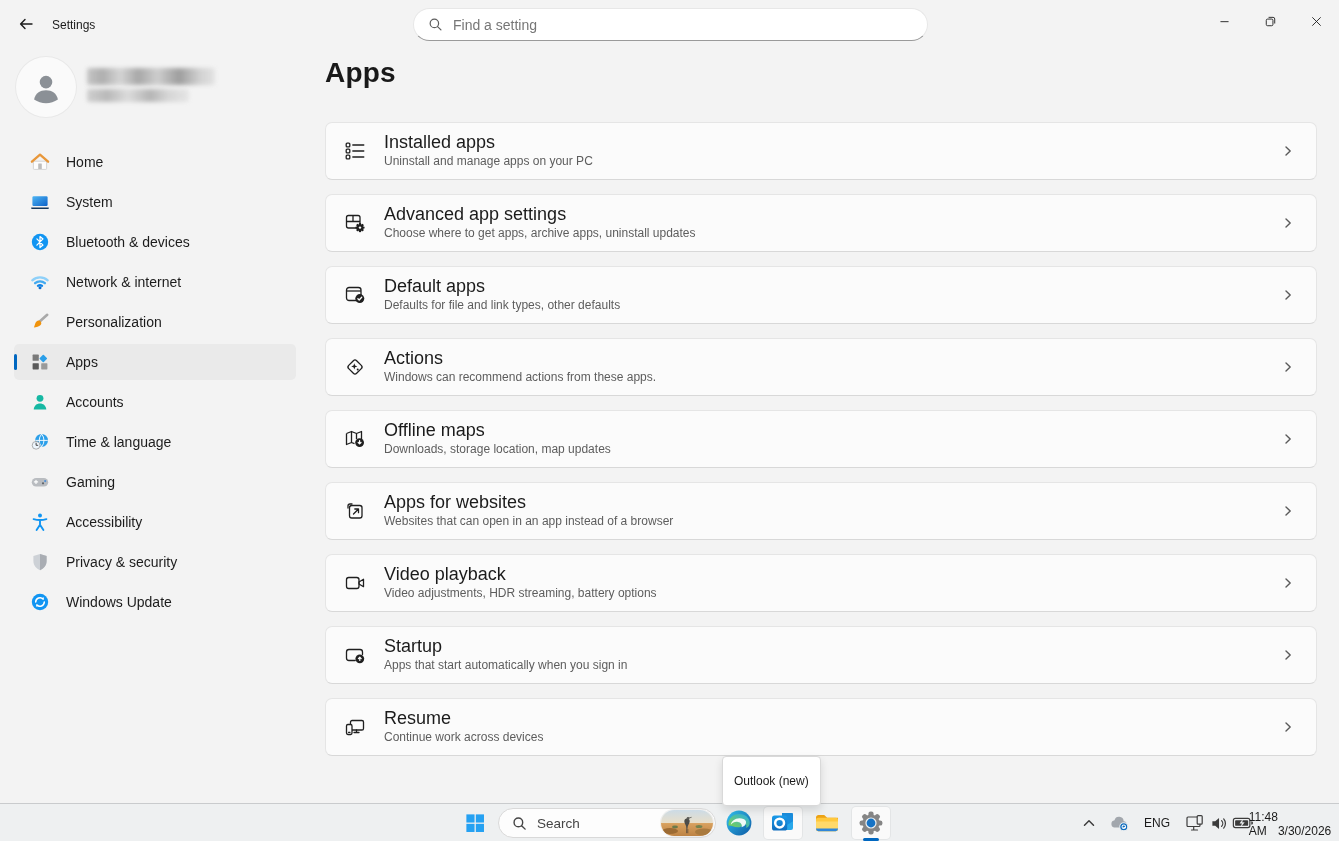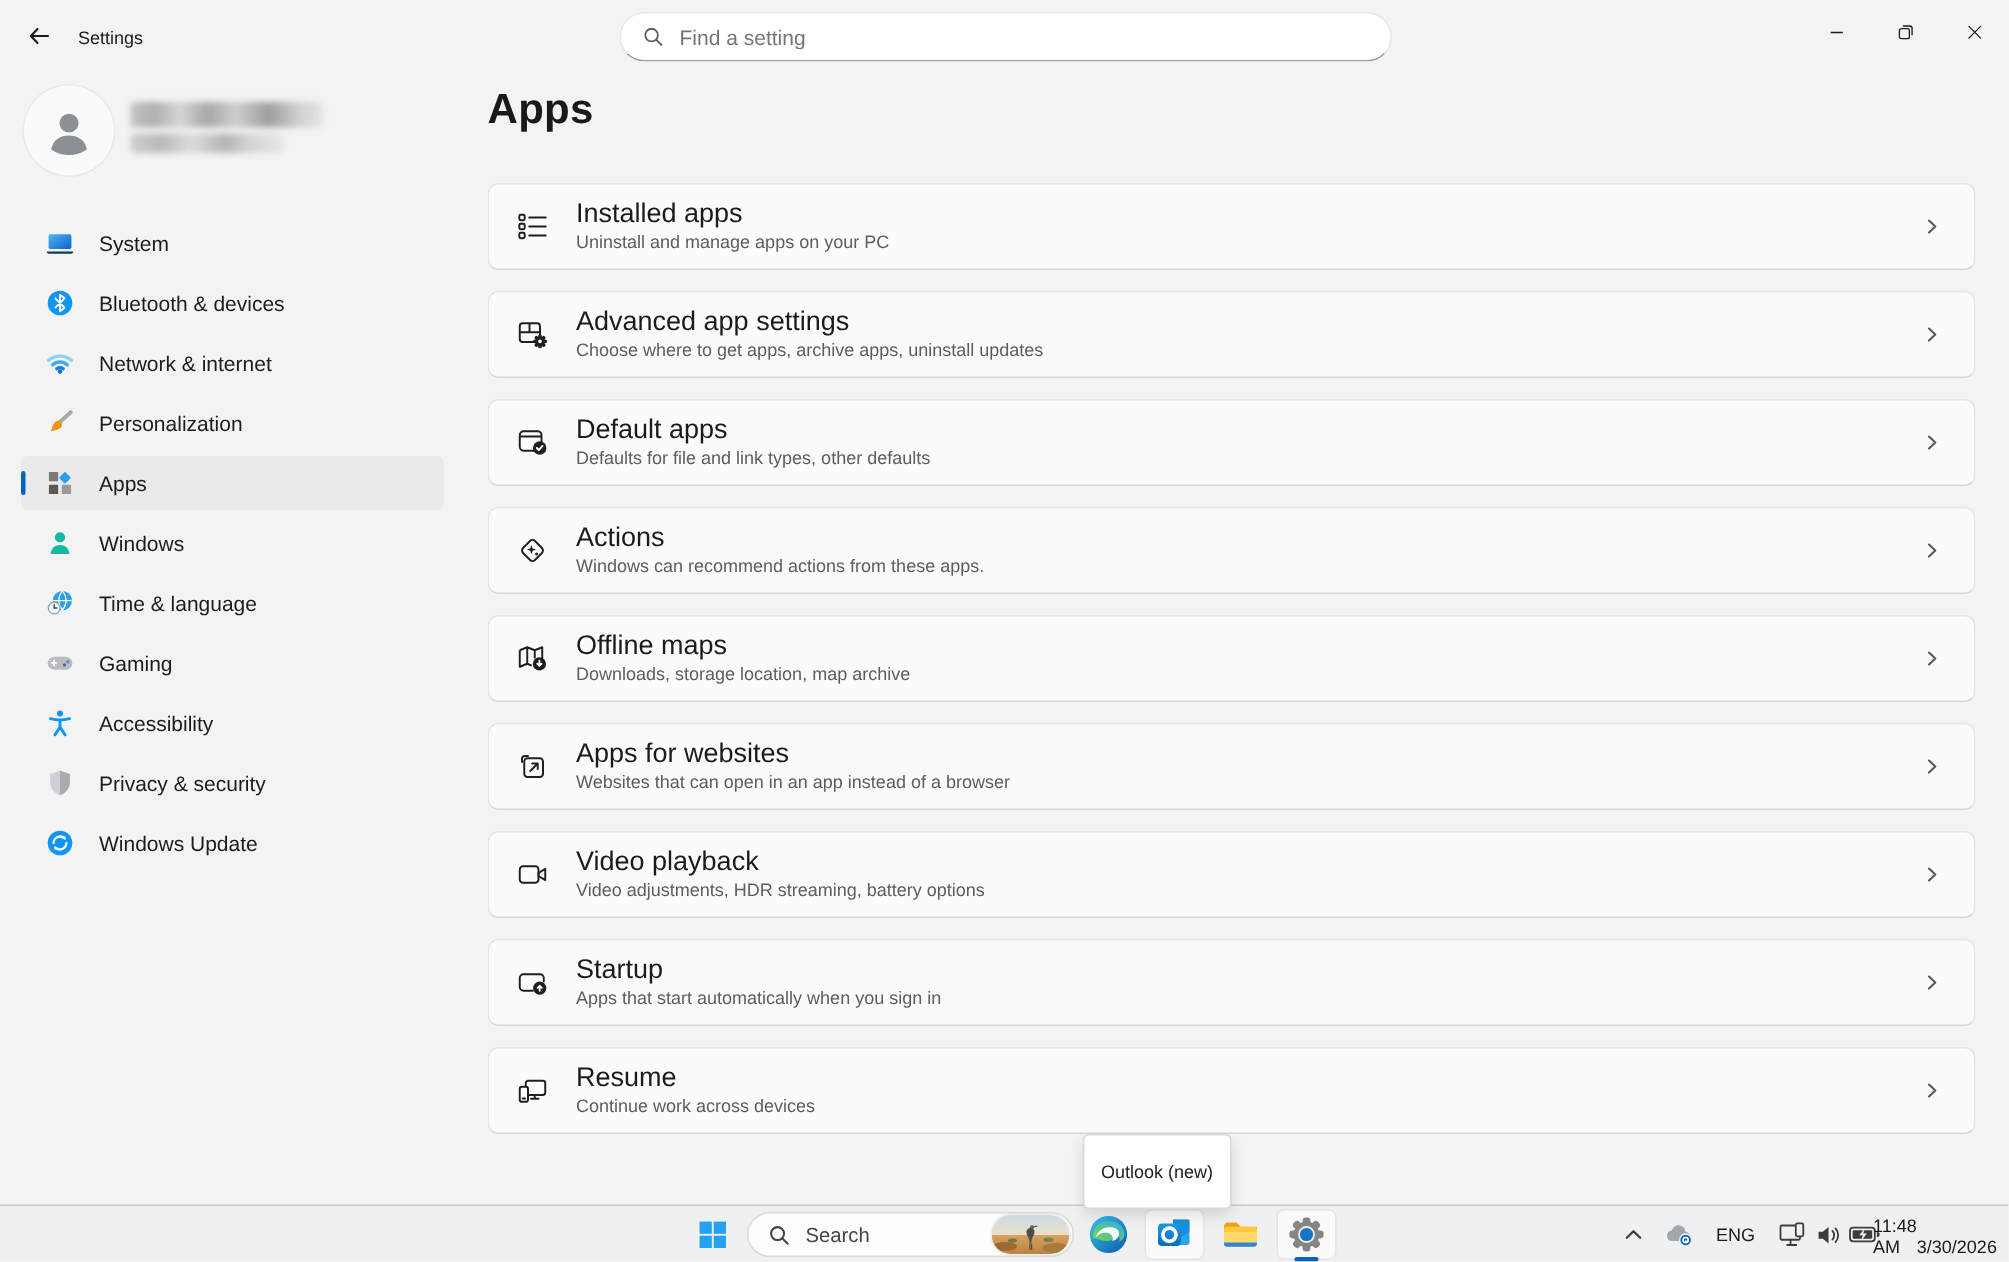--- a/index.html
+++ b/index.html
@@ -112,20 +112,31 @@
 <div class="profile-name">
   <div class="redact1"></div>
   <div class="redact2"></div>
 </div>
 
 <nav class="nav" id="nav">
     <div class="nav-item">
 
     <span class="nav-icon">
         <svg viewBox="0 0 20 20">
+          <path d="M3.4 16.6V9.2h13.2v7.4a.8.8 0 0 1-.8.8H4.2a.8.8 0 0 1-.8-.8z" fill="#fdfdfd" stroke="#c6c6c6" stroke-width=".7"></path>
+          <rect x="8.2" y="11.6" width="3.6" height="5.4" rx=".5" fill="#bdbdbd"></rect>
+          <path d="M1.9 9.7 10 2.7l8.1 7" fill="none" stroke="#e8973a" stroke-width="2.3" stroke-linecap="round" stroke-linejoin="round"></path>
+        </svg>
+      </span>
+    <span class="nav-label">Home</span>
+  </div>
+    <div class="nav-item">
+
+    <span class="nav-icon">
+        <svg viewBox="0 0 20 20">
           <defs>
             <linearGradient id="sysg" x1="0" y1="0" x2="1" y2="1">
               <stop offset="0" stop-color="#4db5f4"></stop>
               <stop offset="1" stop-color="#0d62c9"></stop>
             </linearGradient>
           </defs>
           <rect x="2.4" y="4.2" width="15.2" height="9.8" rx="1.2" fill="url(#sysg)"></rect>
           <path d="M1.2 15.6h17.6v.3a1.2 1.2 0 0 1-1.2 1.2H2.4a1.2 1.2 0 0 1-1.2-1.2z" fill="#14375c"></path>
         </svg>
       </span>
@@ -176,21 +187,21 @@
     <span class="nav-label">Apps</span>
   </div>
     <div class="nav-item">
 
     <span class="nav-icon">
         <svg viewBox="0 0 20 20">
           <circle cx="10" cy="6.3" r="3.4" fill="#16b8a3"></circle>
           <path d="M3.7 17.4c.4-3.9 3-6 6.3-6s5.9 2.1 6.3 6z" fill="#16b8a3"></path>
         </svg>
       </span>
-    <span class="nav-label">Windows</span>
+    <span class="nav-label">Accounts</span>
   </div>
     <div class="nav-item">
 
     <span class="nav-icon">
         <svg viewBox="0 0 20 20">
           <circle cx="11.6" cy="8.4" r="6.4" fill="#2b9fe9"></circle>
           <path d="M5.4 8.4h12.4M11.6 2.1a9.5 9.5 0 0 1 0 12.6M11.6 2.1a9.5 9.5 0 0 0 0 12.6" stroke="#fff" stroke-width=".9" fill="none"></path>
           <circle cx="6.1" cy="13.3" r="3.9" fill="#eef6fd" stroke="#9a9a9a" stroke-width=".8"></circle>
           <path d="M6.1 11.1v2.2h1.7" stroke="#444" stroke-width="1" fill="none" stroke-linecap="round"></path>
         </svg>
@@ -341,21 +352,21 @@
           <g stroke="#1f1f1f" stroke-width="1.3" fill="none" stroke-linejoin="round">
             <path d="M3.5 6.5 8.5 4.5l5 2 5-2v9M8.5 4.5v11M13.5 6.5v5.5"></path>
             <path d="M3.5 6.5v11l5-2 3 1.2"></path>
           </g>
           <circle cx="16.6" cy="15.6" r="4.4" fill="#1f1f1f"></circle>
           <path d="M16.6 13.5v3.2M15.2 15.5l1.4 1.4 1.4-1.4" stroke="#fff" stroke-width="1.2" fill="none" stroke-linecap="round" stroke-linejoin="round"></path>
         </svg>
       </span>
     <div class="card-text">
       <div class="card-title">Offline maps</div>
-      <div class="card-sub">Downloads, storage location, map archive</div>
+      <div class="card-sub">Downloads, storage location, map updates</div>
     </div>
     <span class="chev">
         <svg viewBox="0 0 12 12">
           <path d="M4 2l4.2 4L4 10" fill="none" stroke="#5a5a5a" stroke-width="1.4" stroke-linecap="round" stroke-linejoin="round"></path>
         </svg>
       </span>
   </div>
     <div class="card">
     <span class="card-icon">
         <svg viewBox="0 0 24 24">

